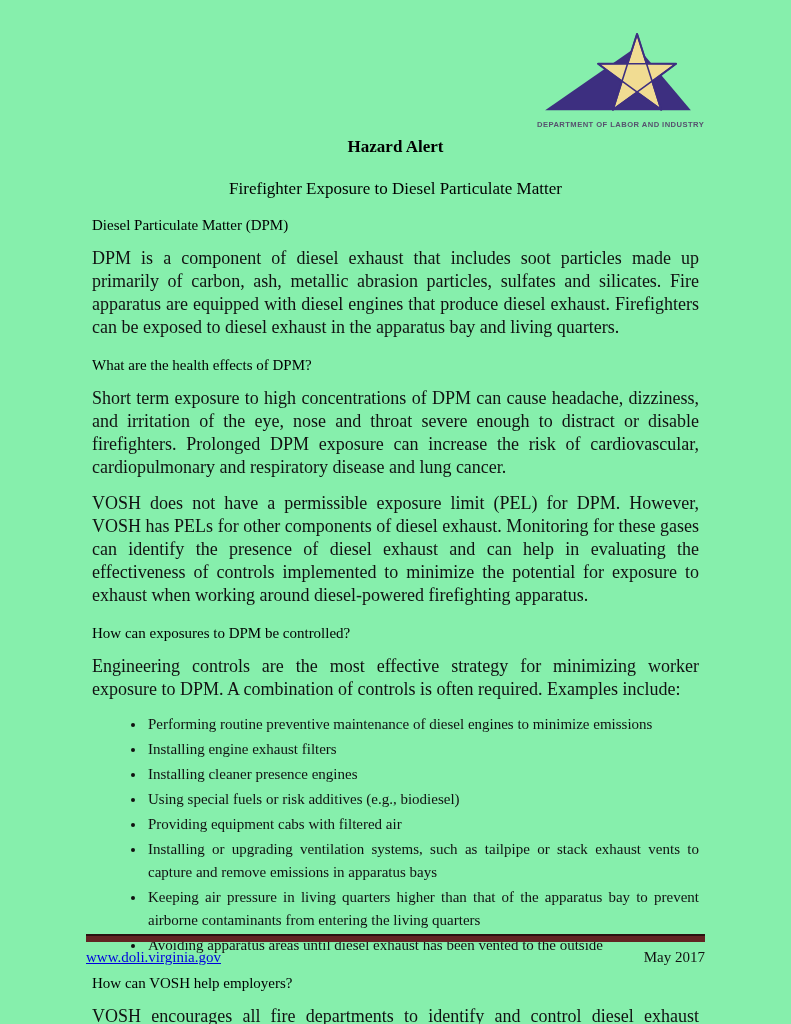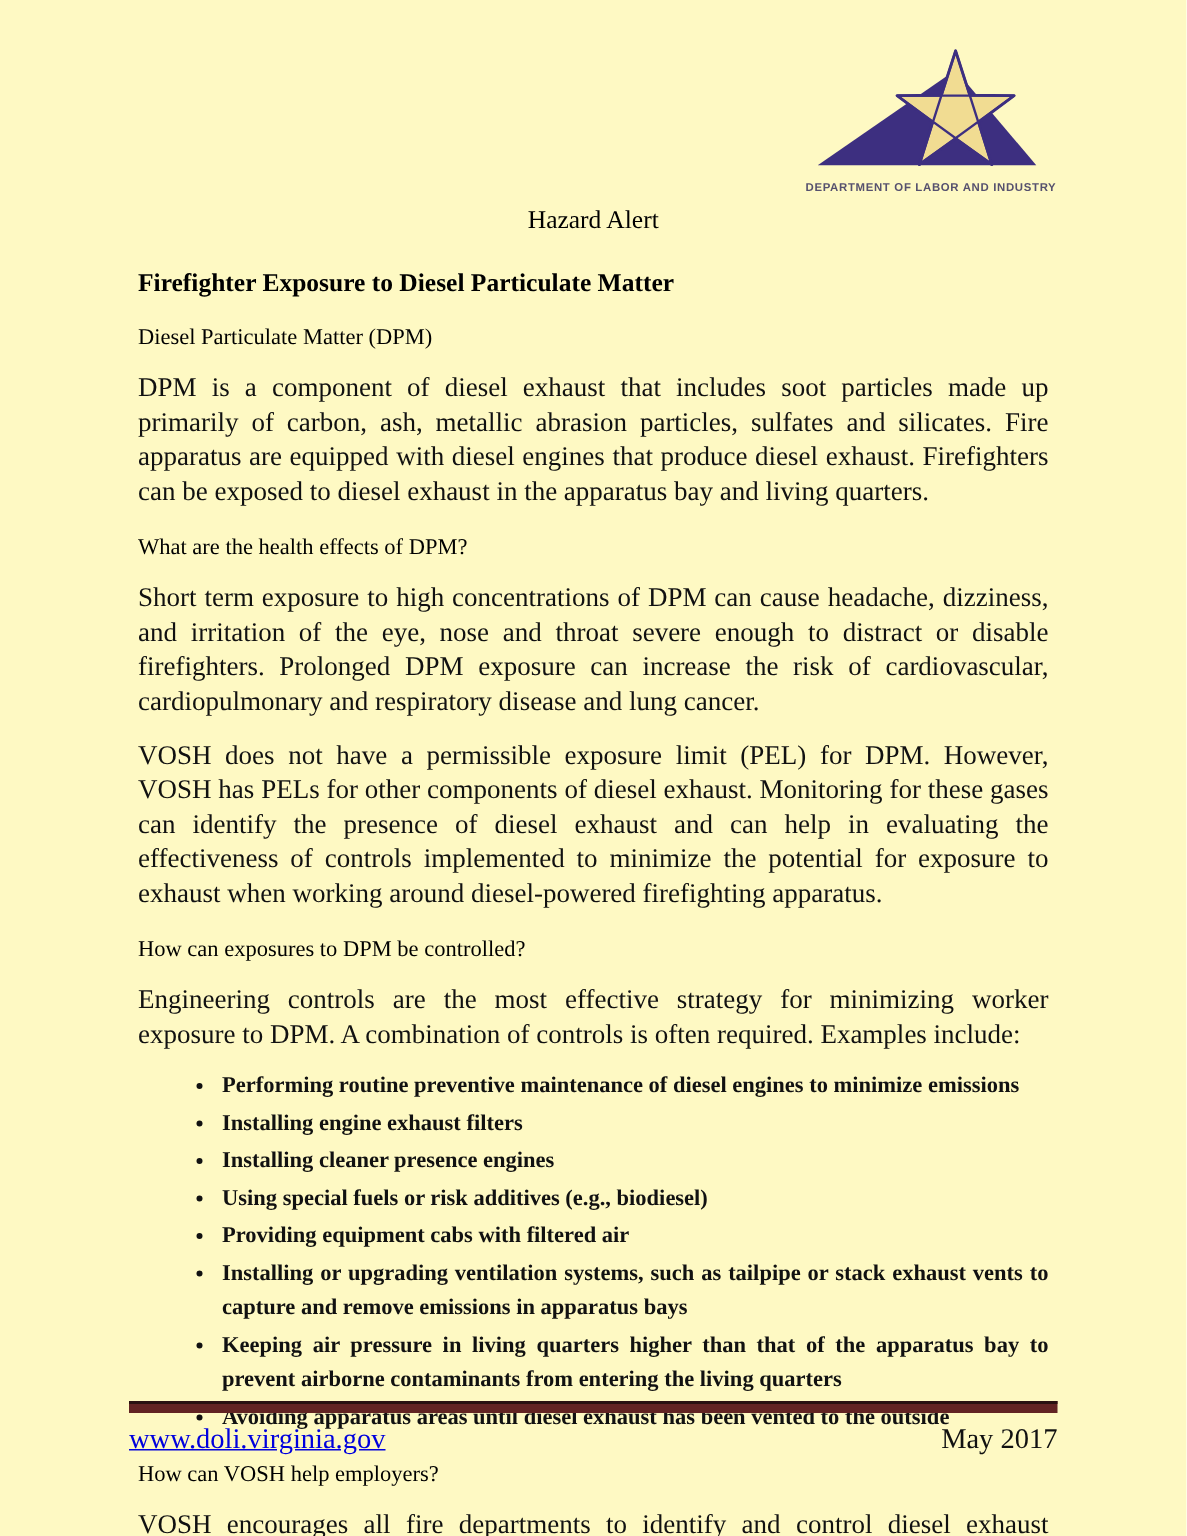--- a/index.html
+++ b/index.html
@@ -4,21 +4,21 @@
 <style>
   html, body {
     margin: 0;
     padding: 0;
     background: #ffffff;
   }
   .page {
     position: relative;
     width: 791px;
     height: 1024px;
-    background: #fef9c3;
+    background: #86efac;
     font-family: "Liberation Serif", serif;
     color: #111111;
     overflow: hidden;
     box-sizing: border-box;
   }
   .content {
     padding: 0 92px;
   }
   .logo-row {
     padding-top: 30px;
@@ -39,45 +39,45 @@
     font-size: 7.6px;
     font-weight: bold;
     letter-spacing: 0.45px;
     color: #56516e;
     white-space: nowrap;
   }
   h1.title {
     margin: 8px 0 0 0;
     text-align: center;
     font-size: 17px;
-    font-weight: normal;
+    font-weight: bold;
     color: #000000;
   }
   h2.subtitle {
     margin: 22px 0 0 0;
+    text-align: center;
     font-size: 17px;
-    font-weight: bold;
+    font-weight: normal;
     color: #000000;
   }
   h3.section-heading {
     margin: 18px 0 0 0;
     font-size: 15px;
     font-weight: normal;
     color: #000000;
   }
   p.body-par {
     margin: 13px 0 0 0;
     font-size: 18px;
     line-height: 23px;
     text-align: justify;
   }
   ul.bullet-list {
     margin: 12px 0 0 0;
     padding-left: 54px;
-    font-weight: bold;
   }
   ul.bullet-list li {
     font-size: 15px;
     line-height: 23px;
     text-align: justify;
     margin-bottom: 2px;
     padding-left: 2px;
   }
   .footer {
     position: absolute;
@@ -88,21 +88,21 @@
   .footer-rule {
     height: 6px;
     background: #622423;
     border-top: 2px solid #2a1211;
   }
   .footer-row {
     margin-top: 7px;
     display: flex;
     justify-content: space-between;
     align-items: flex-end;
-    font-size: 19px;
+    font-size: 15px;
   }
   .footer-link {
     color: #0000dd;
     text-decoration: underline;
   }
   .footer-date {
     color: #111111;
   }
 </style>
 </head>

